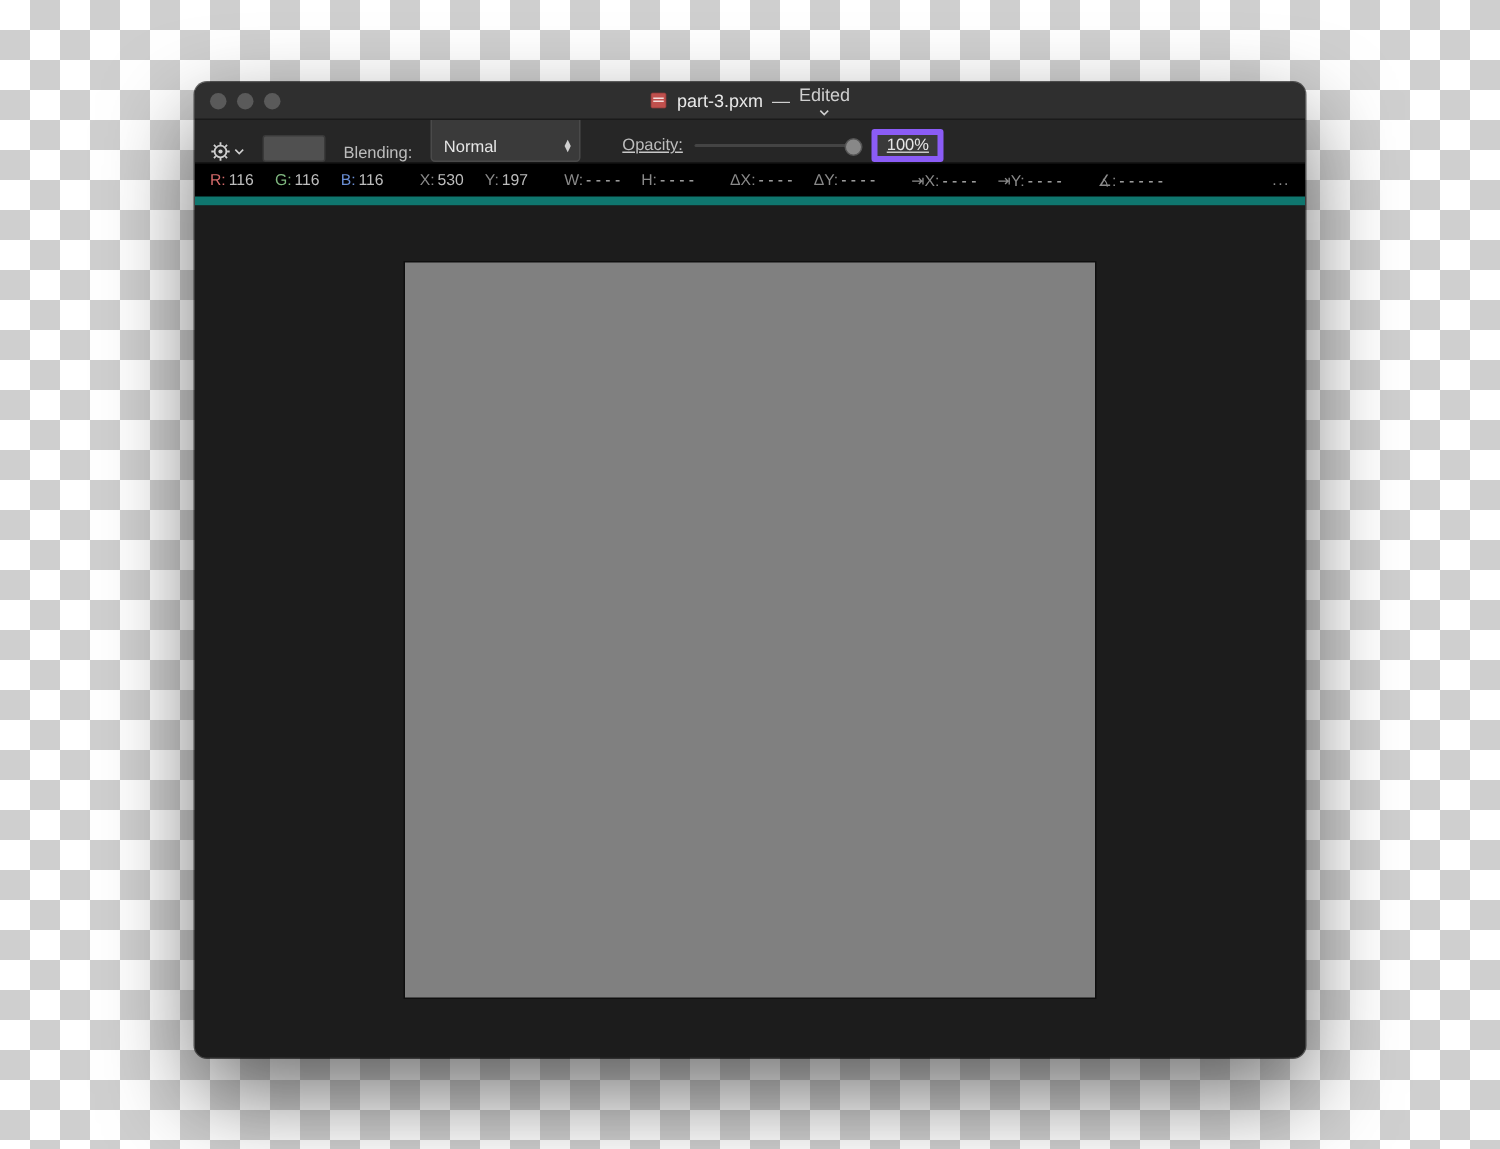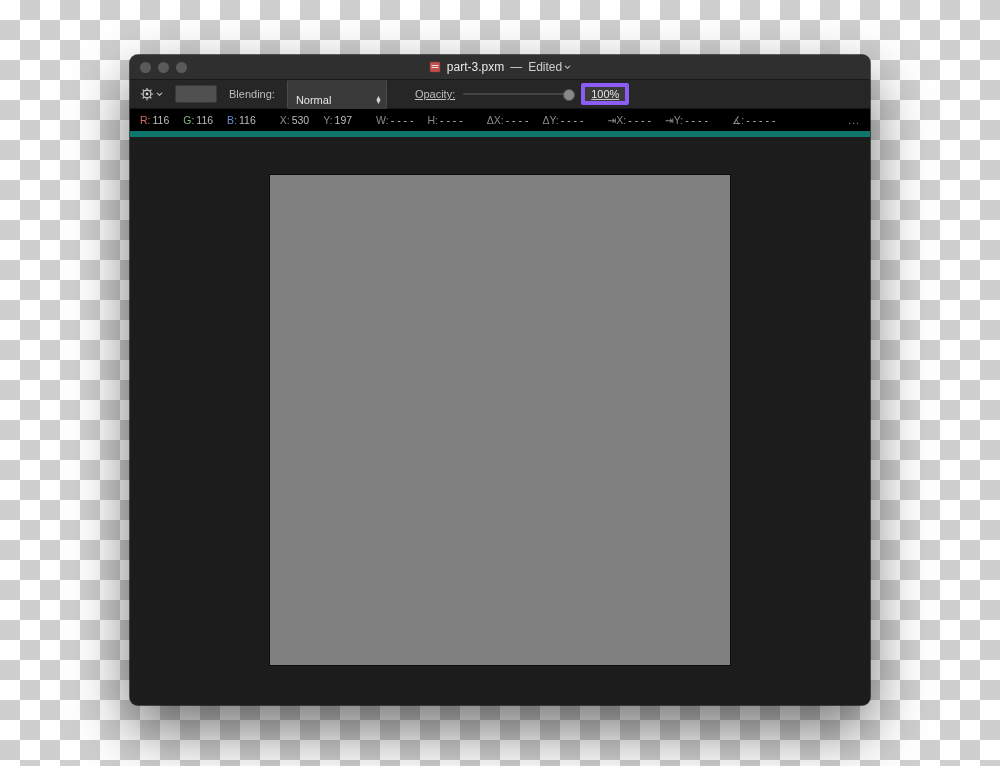--- a/index.html
+++ b/index.html
@@ -65,32 +65,32 @@
     gap: 6px;
     pointer-events: none;
     font-size: 12px;
     color: #e8e8e8;
   }
   .title-center .doc-icon {
     width: 12px; height: 12px;
     pointer-events: auto;
   }
   .title-center .fname { font-weight: 500; pointer-events: auto; }
-  .title-center .edited { color: #cfcfcf; pointer-events: auto; display:flex; align-items:center; gap:2px;}
+  .title-center .edited { color: #cfcfcf; pointer-events: auto; display:flex; align-items:center; gap:2px;flex-direction:column;}
   .title-center .dash { color:#cfcfcf; }
   .chev {
     width: 7px; height: 7px;
   }
   
   .toolbar {
     height: 28px;
     background: #262626;
     border-bottom: 1px solid #151515;
     display: flex;
-    align-items: center;
+    align-items: flex-end;
     padding: 0 10px;
     gap: 12px;
     font-size: 11px;
     color: #c8c8c8;
     flex: 0 0 auto;
   }
   .gear-btn {
     display: flex; align-items: center; gap: 2px;
     color: #cfcfcf;
   }

